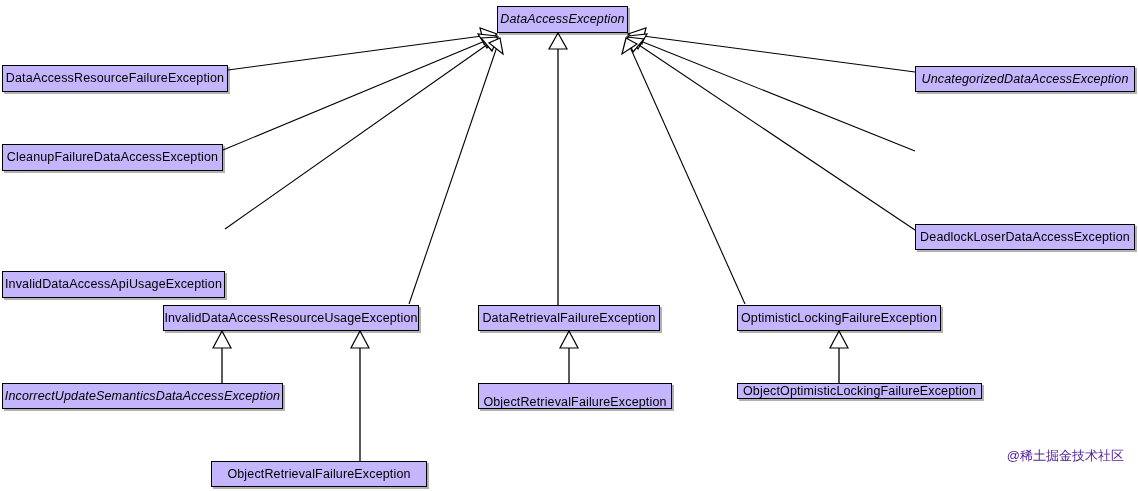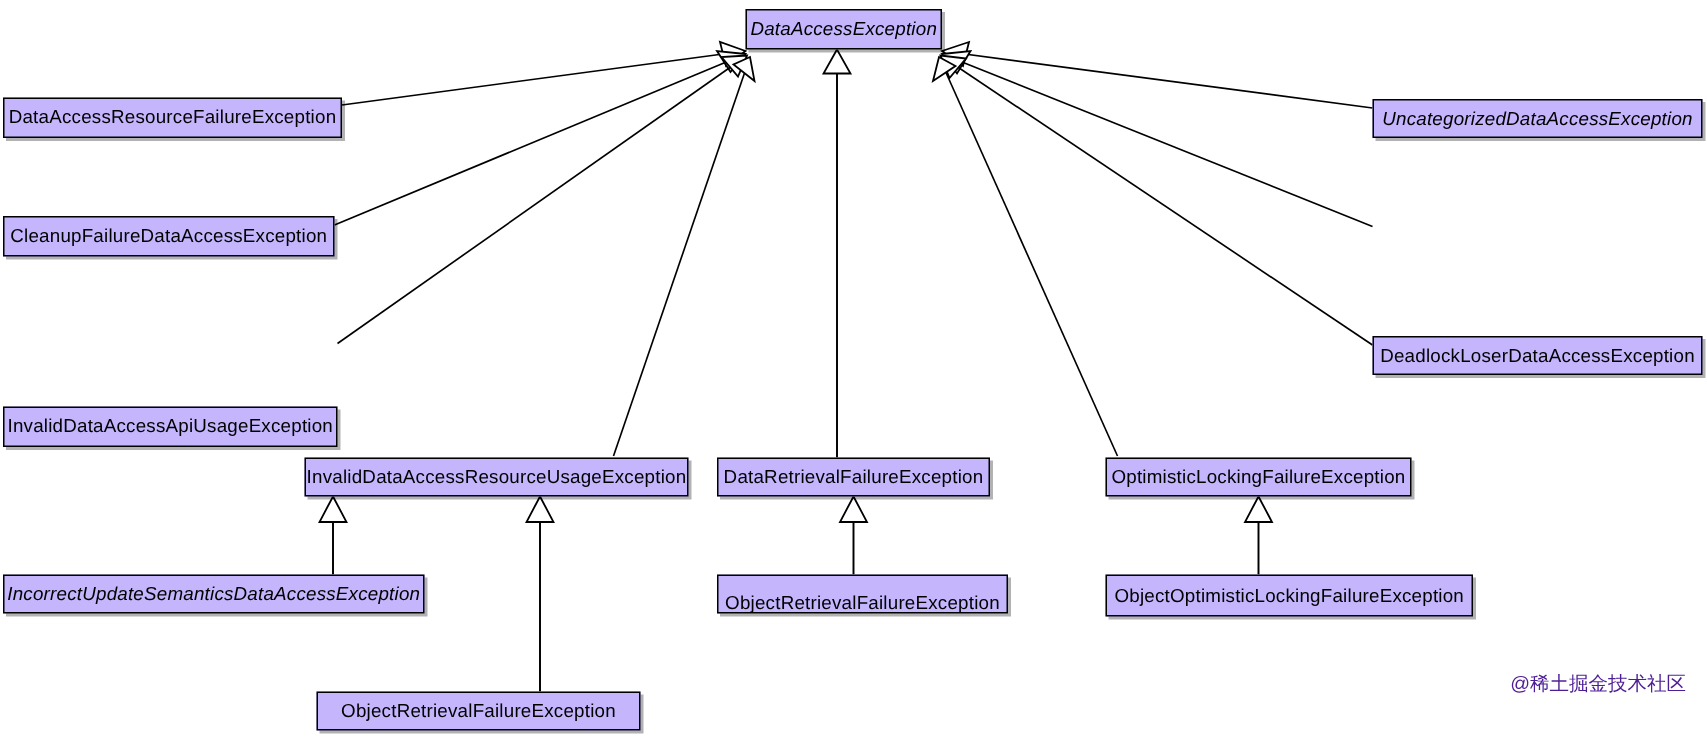--- a/index.html
+++ b/index.html
@@ -135,41 +135,41 @@
 
   <div class="uml-class abstract" style="left:915px; top:66px; width:220px; height:26px;">
     <span class="cls-name">UncategorizedDataAccessException</span>
   </div>
 
 
   <div class="uml-class" style="left:915px; top:224px; width:220px; height:26px;">
     <span class="cls-name">DeadlockLoserDataAccessException</span>
   </div>
 
-  <div class="uml-class" style="left:163px; top:305px; width:256px; height:26px;margin-left:40px;">
+  <div class="uml-class" style="left:163px; top:305px; width:256px; height:26px;">
     <span class="cls-name">InvalidDataAccessResourceUsageException</span>
   </div>
 
   <div class="uml-class" style="left:478px; top:305px; width:182px; height:26px;">
     <span class="cls-name">DataRetrievalFailureException</span>
   </div>
 
   <div class="uml-class" style="left:737px; top:305px; width:204px; height:26px;">
     <span class="cls-name">OptimisticLockingFailureException</span>
   </div>
 
   <div class="uml-class abstract" style="left:2px; top:383px; width:281px; height:26px;">
     <span class="cls-name">IncorrectUpdateSemanticsDataAccessException</span>
   </div>
 
   <div class="uml-class" style="left:478px; top:383px; width:194px; height:26px;align-items:flex-end;">
     <span class="cls-name">ObjectRetrievalFailureException</span>
   </div>
 
-  <div class="uml-class" style="left:737px; top:383px; width:245px; height:28px;justify-content:center;">
+  <div class="uml-class" style="left:737px; top:383px; width:245px; height:16px;justify-content:center;">
     <span class="cls-name">ObjectOptimisticLockingFailureException</span>
   </div>
 
   <div class="uml-class" style="left:211px; top:461px; width:216px; height:26px;">
     <span class="cls-name">ObjectRetrievalFailureException</span>
   </div>
 
   <div id="watermark">@稀土掘金技术社区</div>
 
 </div>

